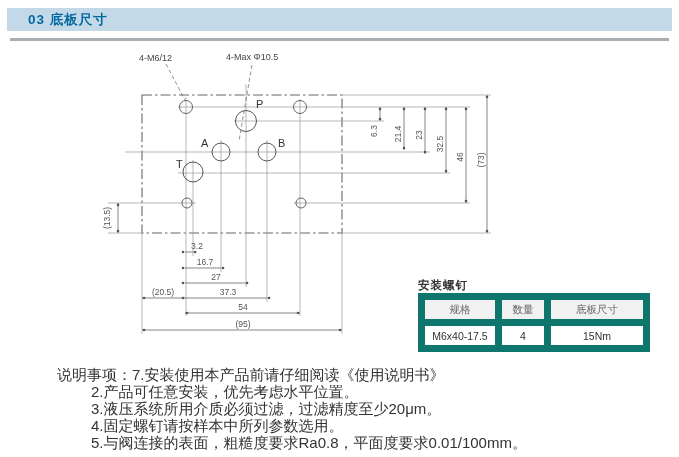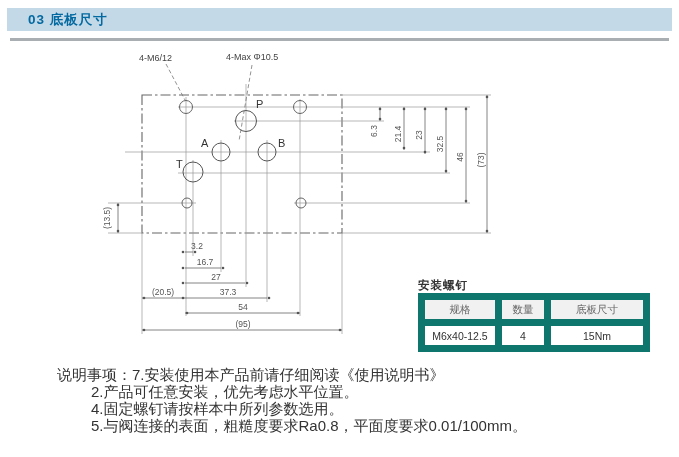--- a/index.html
+++ b/index.html
@@ -154,31 +154,32 @@
   <div class="screws">
     <div class="screws-title">安装螺钉</div>
     <table>
       <tbody>
           <tr>
         <th class="col-spec">规格</th>
         <th class="col-qty">数量</th>
         <th class="col-torque">底板尺寸</th>
       </tr>
       <tr>
-        <td>M6x40-12.5</td>
+        <td>M6x40-17.5</td>
         <td>4</td>
         <td>15Nm</td>
       </tr>
     </tbody>
       </table>
   </div>
 
   <div class="notes">
     <div class="notes-row">
       <span class="notes-label">说明事项：</span>
       <span>7.安装使用本产品前请仔细阅读《使用说明书》</span>
     </div>
     <div class="note-ind">2.产品可任意安装，优先考虑水平位置。</div>
+    <div class="note-ind">3.液压系统所用介质必须过滤，过滤精度至少20μm。</div>
     <div class="note-ind">4.固定螺钉请按样本中所列参数选用。</div>
     <div class="note-ind">5.与阀连接的表面，粗糙度要求Ra0.8，平面度要求0.01/100mm。</div>
   </div>
 
 </div>
 
 </body></html>

